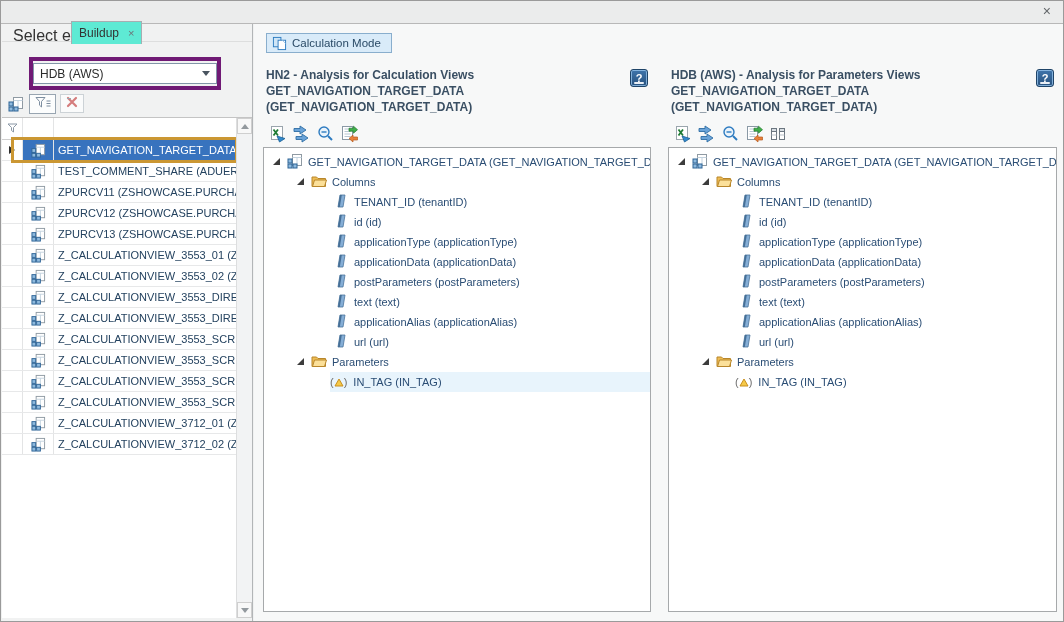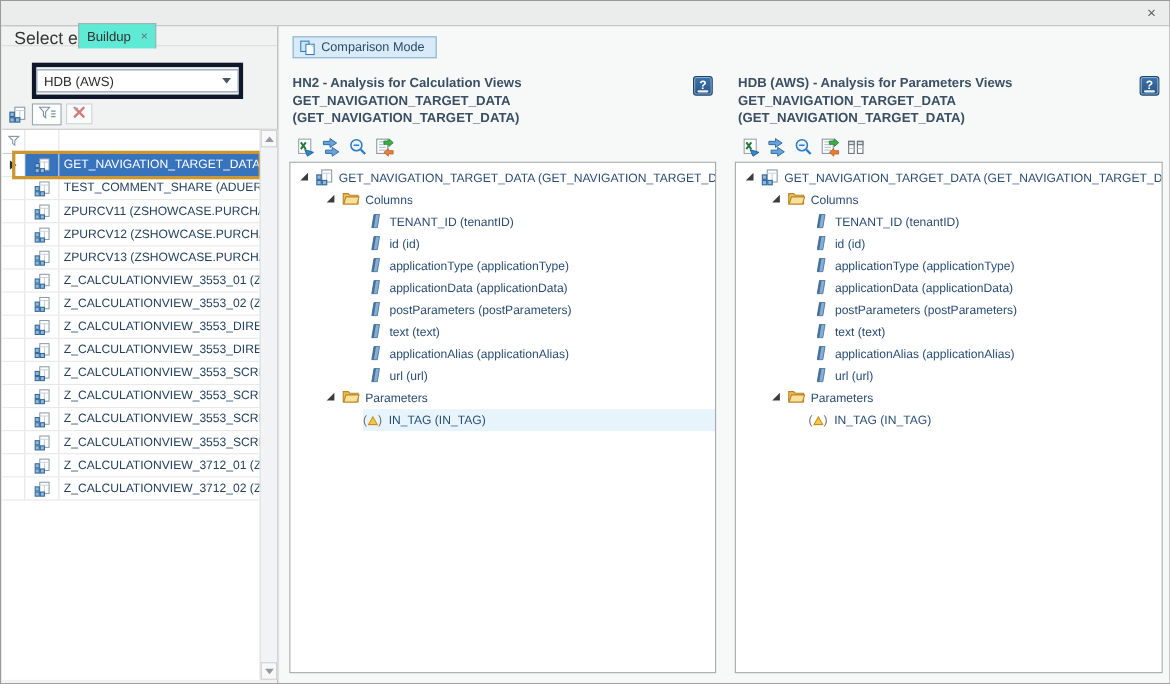--- a/index.html
+++ b/index.html
@@ -16,21 +16,21 @@
   .tab.inactive { left:3px; top:3px; height:20px; background:#dde3e8; }
   .tab.active { left:70px; top:0; height:23px; background:#5eead4; border-bottom:none; z-index:3; }
   .tabx { margin-left:9px; color:#6d7377; font-size:11px; line-height:1; }
   .win-close { position:absolute; right:12px; top:2px; font-size:14px; color:#63676a; }
   
   .sidebar { position:absolute; left:1px; top:23px; width:251px; height:598px;
     background:#f1f2f2; border-right:1px solid #b2b5b7; }
   .sb-head { height:18px; border-bottom:1px solid #dddede; padding-left:11px;
     padding-top:3px; font-size:16px; color:#333; }
   .orange-box { position:absolute; left:27px; top:33px; width:192px; height:33px;
-    border:4px solid #0f172a; background:#f1f2f2; display:flex; align-items:center; }
+    border:4px solid #701a75; background:#f1f2f2; display:flex; align-items:center; }
   .dropdown { background:#fff; border:1px solid #8296a8; height:21px; display:flex;
     align-items:center; padding:0 6px; font-size:12px; color:#2b2b2b; width:100%; }
   .dd-arrow { margin-left:auto; width:0; height:0; border-left:4px solid transparent;
     border-right:4px solid transparent; border-top:5px solid #4a5560; }
   .cat-row { position:absolute; left:0; top:69px; width:100%; height:21px;
     display:flex; align-items:center; }
   .cat-row .dropdown { width:169px; height:20px; margin-left:5px; }
   .tool-btn { height:20px; border:1px solid #98a5b1; background:#fcfdfd;
     display:flex; align-items:center; justify-content:center; }
   .btn-funnel { width:27px; margin-left:5px; }
@@ -405,21 +405,21 @@
 
   <div class="main">
     <button class="cmp-btn">
       <span style="display:flex;">
         <svg width="15" height="15" viewBox="0 0 16 16">
           <rect x="1.5" y="1.5" width="8" height="10" fill="#cfe6f7" stroke="#2d7bc0"></rect>
           <rect x="6.5" y="4.5" width="8" height="10" fill="#fff" stroke="#2d7bc0"></rect>
           <path d="M11 4.5 l3.5 3.5" stroke="#9ec6e8" stroke-width="1"></path>
         </svg>
       </span>
-      <span>Comparison Mode</span>
+      <span>Calculation Mode</span>
     </button>
 
     <div class="panel pL">
       <div class="p-header">
         <div>HN2 - Analysis for Calculation Views</div>
         <div>GET_NAVIGATION_TARGET_DATA</div>
         <div>(GET_NAVIGATION_TARGET_DATA)</div>
         <div class="help-btn">?</div>
       </div>
       <div class="p-toolbar">

